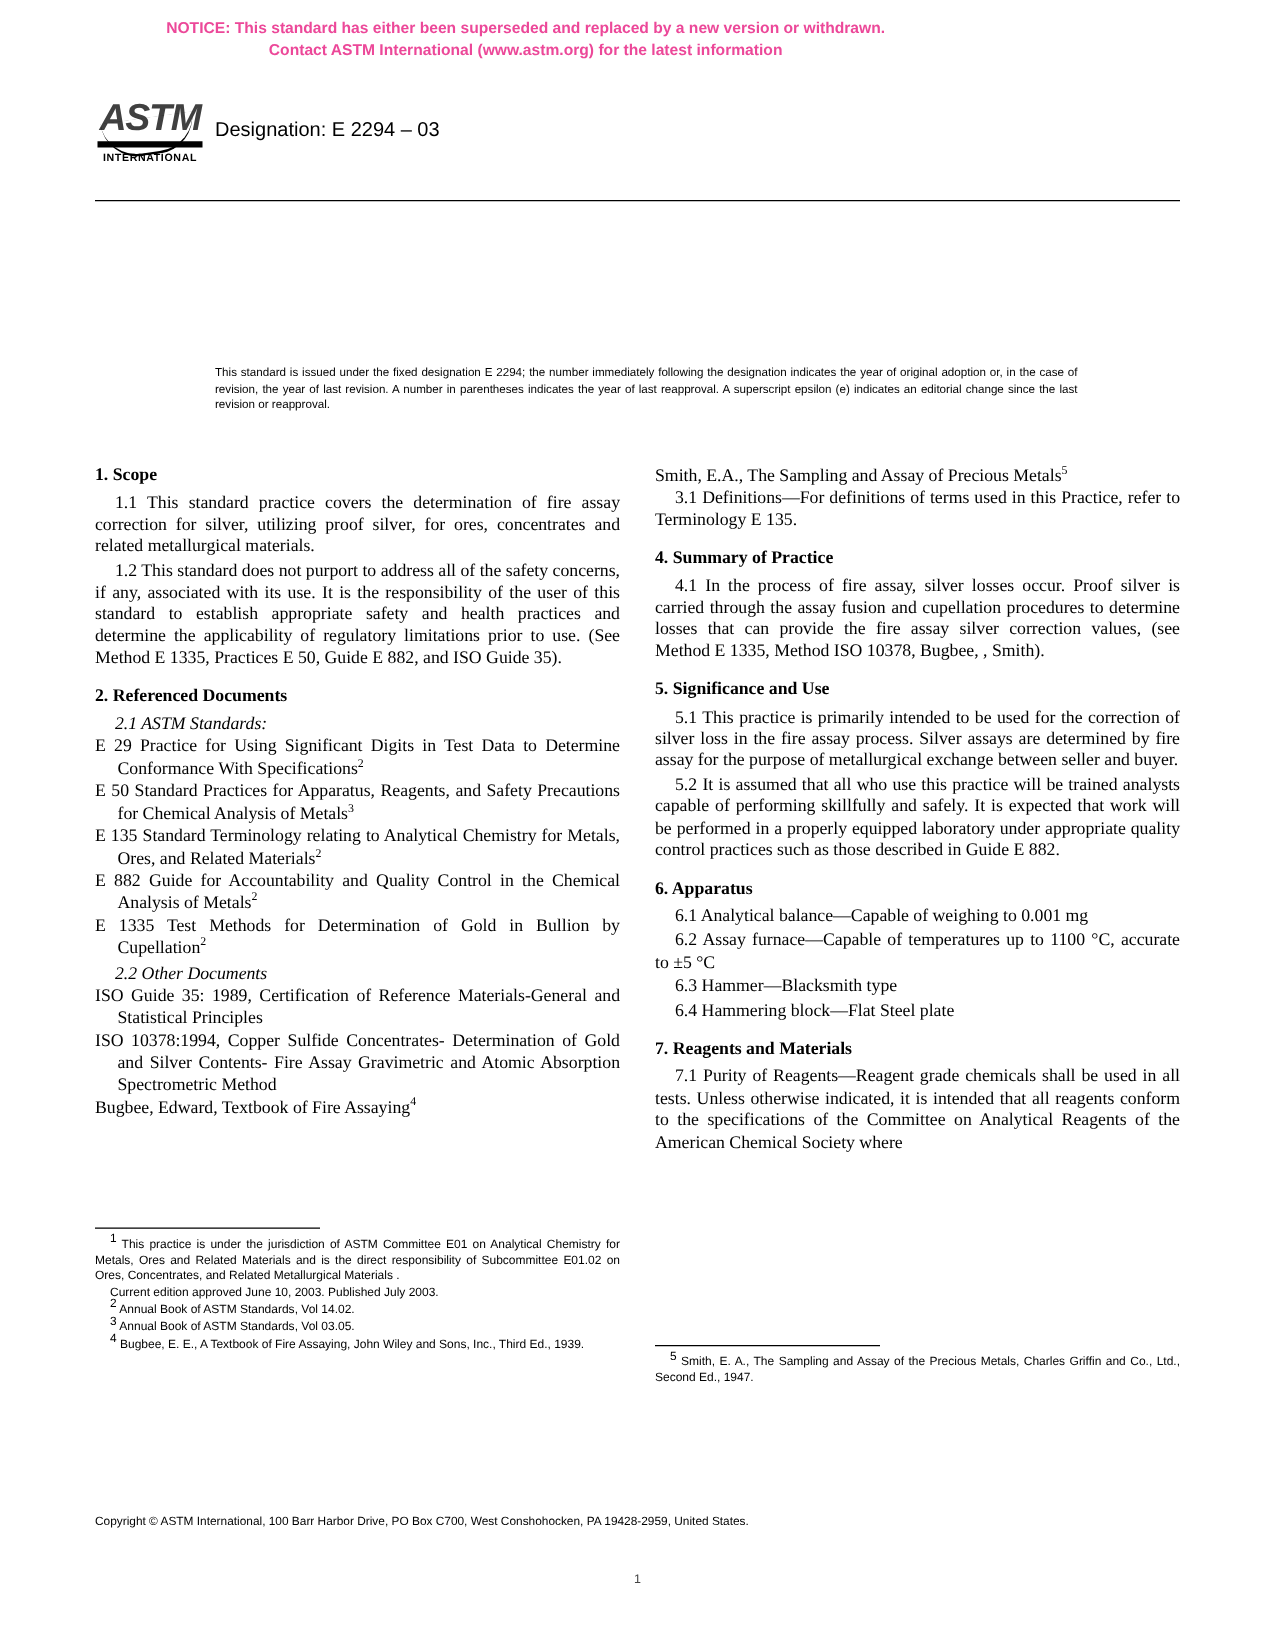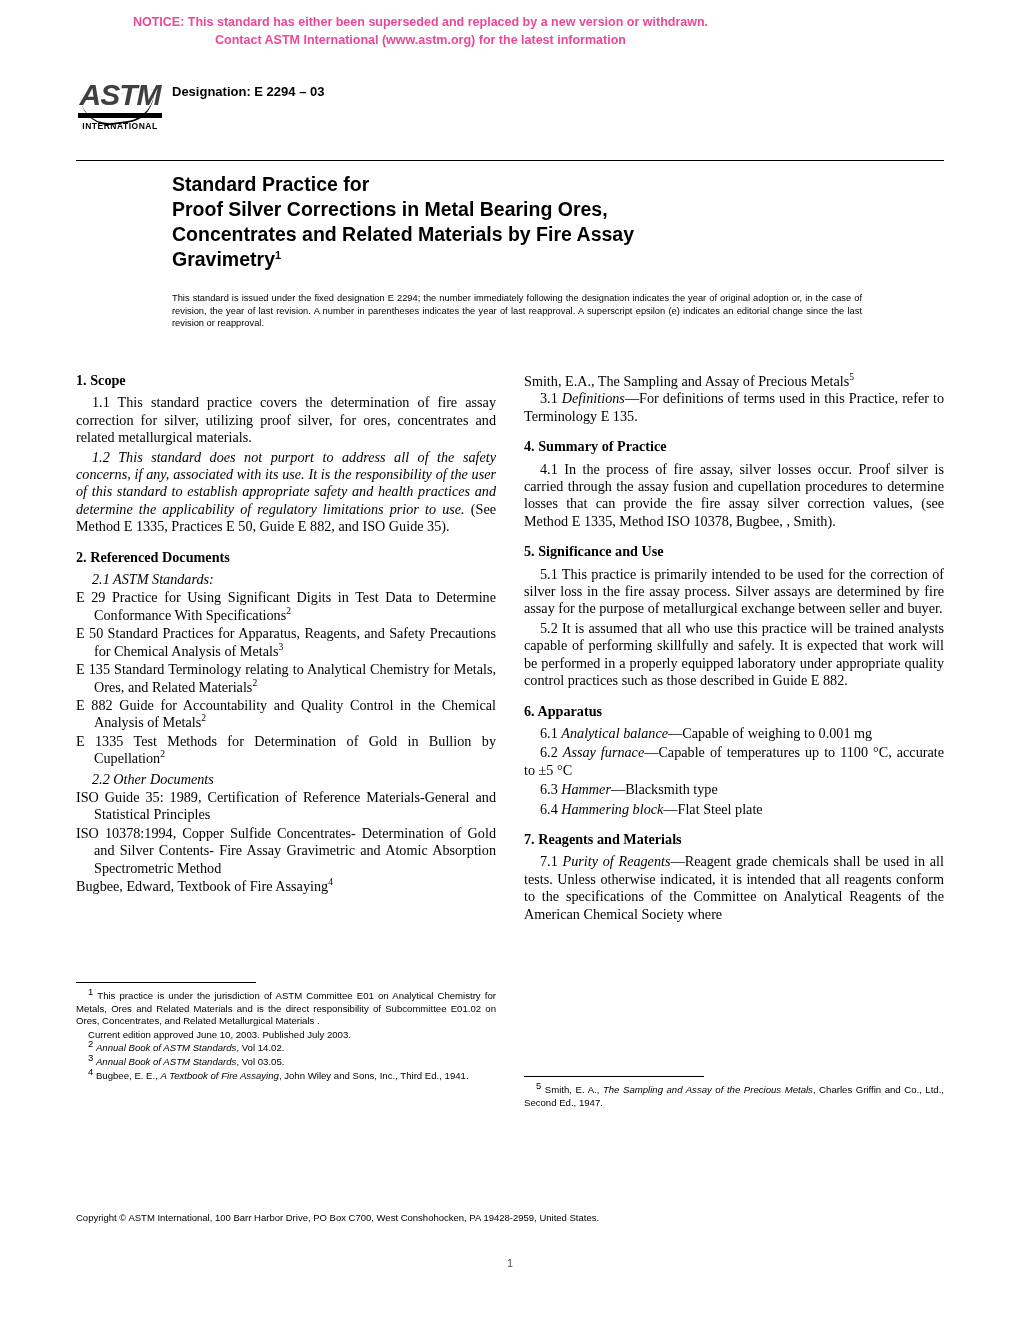--- a/index.html
+++ b/index.html
@@ -70,24 +70,24 @@
     left: 6px; top: 16px;
     width: 74px; height: 28px;
     border-bottom: 2px solid #000;
     border-radius: 0 0 40px 40px;
     transform: rotate(-8deg);
     pointer-events: none;
   }
 
   .designation {
     position: absolute;
-    left: 172px; top: 84px;
-    font-family: "Liberation Sans", sans-serif;
-    font-weight: bold;
-    font-size: 13px;
+    left: 172px; top: 96px;
+    font-family: "Liberation Sans", sans-serif;
+    font-weight: normal;
+    font-size: 16px;
   }
 
   .hr-top {
     position: absolute;
     left: 76px; top: 160px;
     width: 868px;
     border-top: 1.5px solid #000;
   }
 
   
@@ -126,21 +126,21 @@
 
   .sec-head {
     font-weight: bold;
     margin-top: 13px;
     margin-bottom: 5px;
     text-align: left;
   }
   .sec-head:first-child { margin-top: 0; }
   .p { margin: 0 0 0 0; text-indent: 16px; }
   .p + .p { margin-top: 2px; }
-  .it { font-style: italic; }
+  .it { }
   .hang {
     text-indent: -18px;
     padding-left: 18px;
     margin-top: 1px;
   }
   .sub-head {
     text-indent: 16px;
     font-style: italic;
     margin-top: 3px;
     margin-bottom: 1px;
@@ -201,26 +201,20 @@
     <div class="logo-astm">ASTM</div>
     <div class="logo-swoosh"></div>
     <div class="logo-bar"></div>
     <div class="logo-sub">INTERNATIONAL</div>
   </div>
 
   <div class="designation">Designation: E 2294 – 03</div>
 
   <div class="hr-top"></div>
 
-  <div class="title">
-    <div>Standard Practice for</div>
-    <div>Proof Silver Corrections in Metal Bearing Ores,</div>
-    <div>Concentrates and Related Materials by Fire Assay</div>
-    <div><span>Gravimetry</span><sup>1</sup></div>
-  </div>
 
   <div class="issue-note">This standard is issued under the fixed designation E 2294; the number immediately following the designation indicates the year of original adoption or, in the case of revision, the year of last revision. A number in parentheses indicates the year of last reapproval. A superscript epsilon (e) indicates an editorial change since the last revision or reapproval.</div>
 
   <div class="col left">
 
     <div class="sec-head">1.  Scope</div>
     <div class="p">1.1  This standard practice covers the determination of fire assay correction for silver, utilizing proof silver, for ores, concentrates and related metallurgical materials.</div>
     <div class="p"><span class="it">1.2  This standard does not purport to address all of the safety concerns, if any, associated with its use. It is the responsibility of the user of this standard to establish appropriate safety and health practices and determine the applicability of regulatory limitations prior to use.</span><span> (See Method E 1335, Practices E 50, Guide E 882, and ISO Guide 35).</span></div>
 
     <div class="sec-head">2.  Referenced Documents</div>
@@ -261,21 +255,21 @@
     <div class="sec-head">7.  Reagents and Materials</div>
     <div class="p"><span>7.1  </span><span class="it">Purity of Reagents</span><span>—Reagent grade chemicals shall be used in all tests. Unless otherwise indicated, it is intended that all reagents conform to the specifications of the Committee on Analytical Reagents of the American Chemical Society where</span></div>
   </div>
 
   <div class="fn-rule left"></div>
   <div class="footnotes left">
     <p class="fn-ind"><sup>1</sup> <span>This practice is under the jurisdiction of ASTM Committee E01 on Analytical Chemistry for Metals, Ores and Related Materials and is the direct responsibility of Subcommittee E01.02 on Ores, Concentrates, and Related Metallurgical Materials .</span></p>
     <p class="fn-ind">Current edition approved June 10, 2003. Published July 2003.</p>
     <p class="fn-ind"><sup>2</sup> <span class="it">Annual Book of ASTM Standards</span><span>, Vol 14.02.</span></p>
     <p class="fn-ind"><sup>3</sup> <span class="it">Annual Book of ASTM Standards</span><span>, Vol 03.05.</span></p>
-    <p class="fn-ind"><sup>4</sup> <span>Bugbee, E. E., </span><span class="it">A Textbook of Fire Assaying</span><span>, John Wiley and Sons, Inc., Third Ed., 1941.</span></p>
+    <p class="fn-ind"><sup>4</sup> <span>Bugbee, E. E., </span><span class="it">A Textbook of Fire Assaying</span><span>, John Wiley and Sons, Inc., Third Ed., 1939.</span></p>
   </div>
 
   <div class="fn-rule right"></div>
   <div class="footnotes right">
     <p class="fn-ind"><sup>5</sup> <span>Smith, E. A., </span><span class="it">The Sampling and Assay of the Precious Metals</span><span>, Charles Griffin and Co., Ltd., Second Ed., 1947.</span></p>
   </div>
 
   <div class="copyright">Copyright © ASTM International, 100 Barr Harbor Drive, PO Box C700, West Conshohocken, PA 19428-2959, United States.</div>
   <div class="pagenum">1</div>
 

